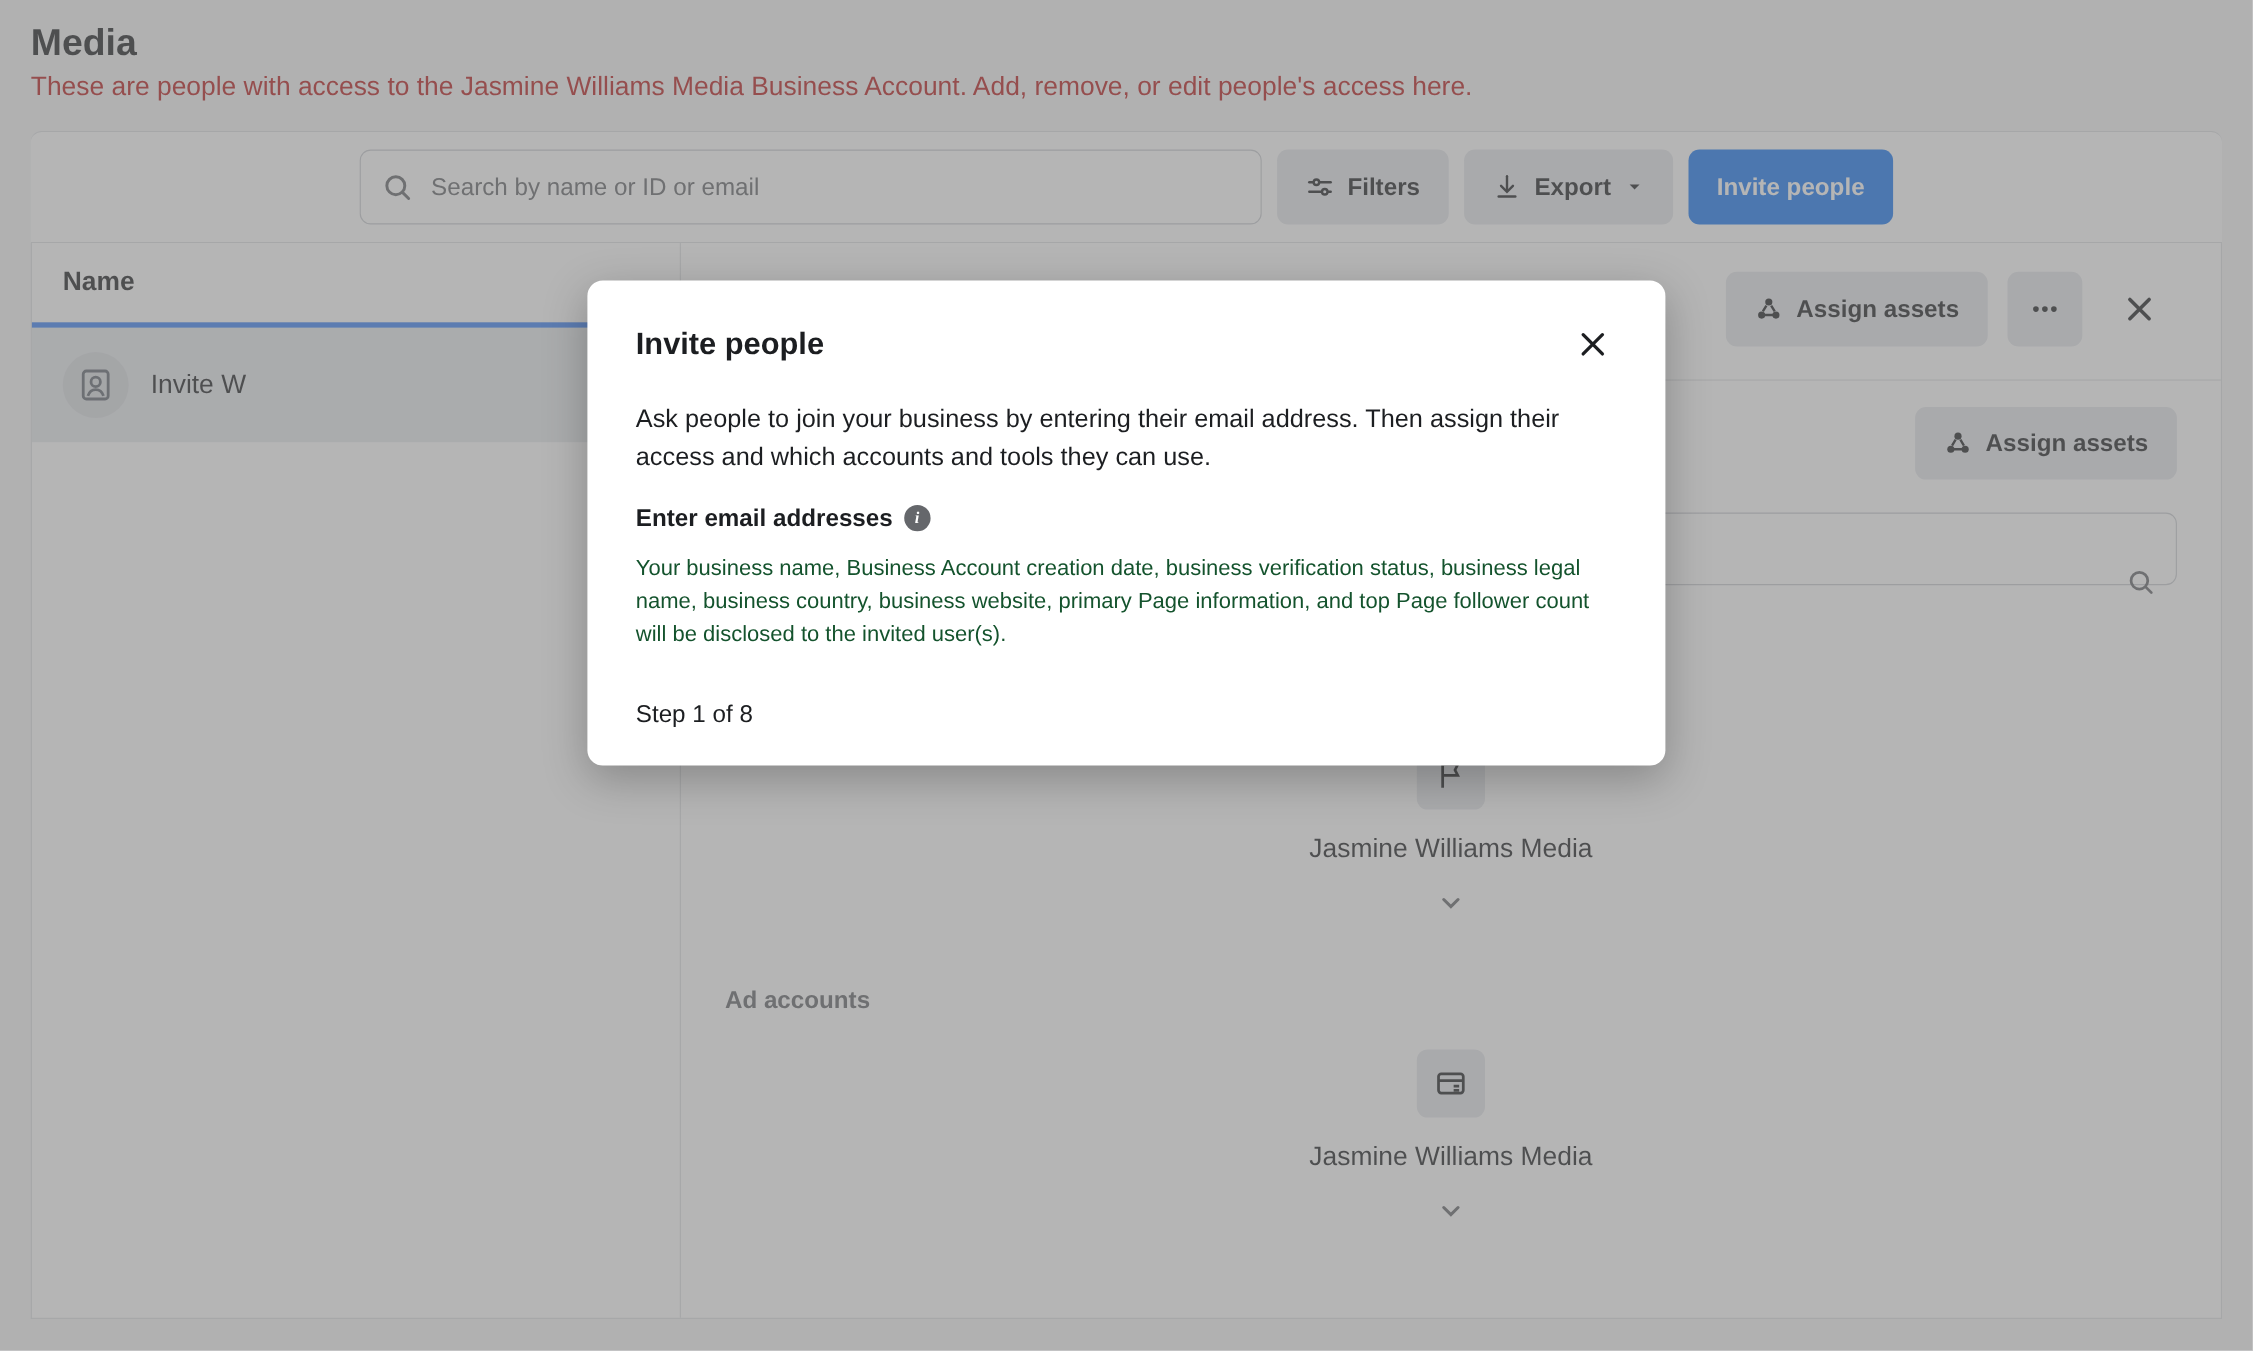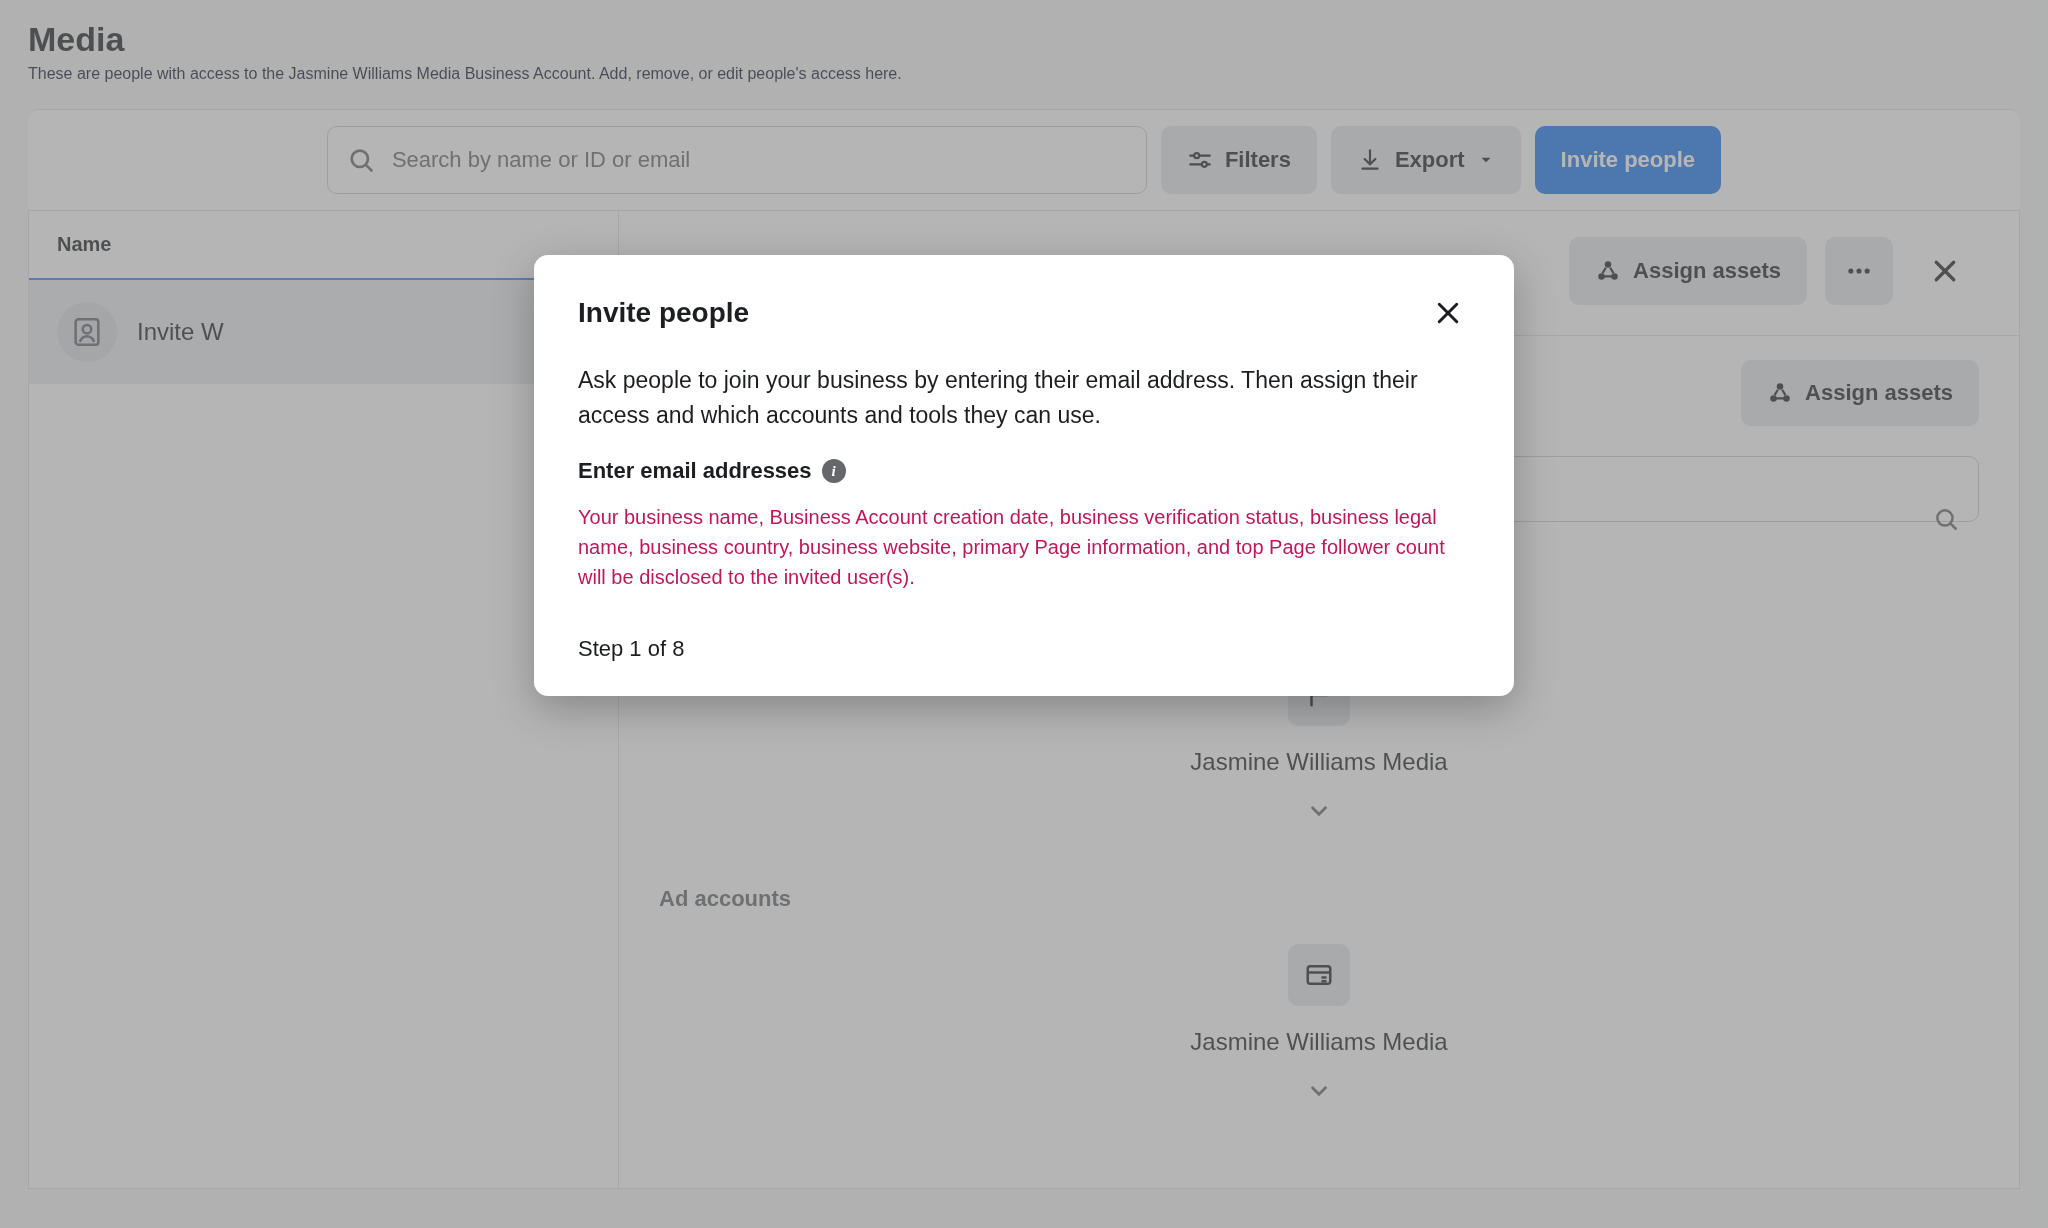--- a/index.html
+++ b/index.html
@@ -20,22 +20,22 @@
   width: 100%;
   height: 100%;
 }
 .page-title {
   font-size: 34px;
   font-weight: 700;
   color: #1c1e21;
   margin-bottom: 6px;
 }
 .page-subtitle {
-  font-size: 16px;
-  color: #0f172a;
+  font-size: 24px;
+  color: #b91c1c;
   margin-bottom: 26px;
 }
 .toolbar {
   display: flex;
   align-items: flex-start;
   justify-content: center;
   gap: 14px;
   padding: 16px 0;
   border: 1px solid #dddfe2;
   border-left: none;
@@ -98,24 +98,24 @@
   background:#fff;
   border: 1px solid #dddfe2;
   border-top: none;
 }
 .left-col {
   width: 590px;
   border-right: 1px solid #dddfe2;
 }
 .left-header {
   padding: 22px 28px;
-  font-size: 20px;
+  font-size: 24px;
   font-weight: 700;
   color: #1c1e21;
-  border-bottom: 2px solid #3b82f6;
+  border-bottom: 5px solid #3b82f6;
 }
 .person-row {
   display: flex;
   align-items: center;
   gap: 20px;
   padding: 22px 28px;
   background: #e7eaee;
 }
 .person-avatar {
   width: 60px;
@@ -303,21 +303,21 @@
   padding: 0 22px;
   font-size: 22px;
   color:#1c1e21;
   margin-bottom: 24px;
 }
 .email-input::placeholder {
   color: #8a8d91;
 }
 .disclosure {
   font-size: 20px;
-  color: #be185d;
+  color: #14532d;
   line-height: 1.5;
   margin-bottom: 44px;
   max-width: 920px;
 }
 .modal-footer {
   display:flex;
   align-items:center;
   justify-content: space-between;
 }
 .step-text {

